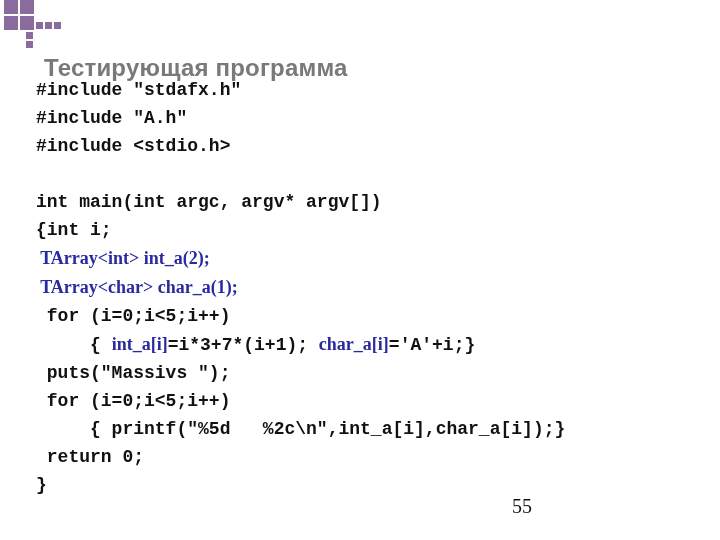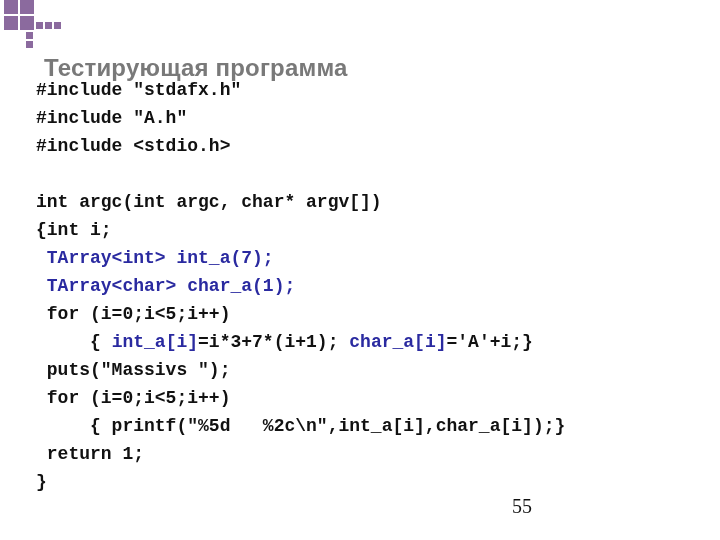--- a/index.html
+++ b/index.html
@@ -35,21 +35,21 @@
     position: absolute;
     top: 76px;
     left: 36px;
     font-family: "Courier New", Courier, monospace;
     font-size: 18px;
     font-weight: bold;
     color: #111;
     line-height: 28px;
     white-space: pre;
   }
-  .code .hl { color: #2a2aa0; }
+  .code .hl { color: #2a2aa0; font-family: Liberation Serif, serif; }
   .pagenum {
     position: absolute;
     bottom: 22px;
     right: 188px;
     font-family: "Times New Roman", Times, serif;
     font-size: 20px;
     color: #111;
     text-align: right;
   }
 </style>
@@ -69,25 +69,25 @@
   <div class="sq" style="left:26px; top:32px; width:7px; height:7px;"></div>
   <div class="sq" style="left:26px; top:41px; width:7px; height:7px;"></div>
 </div>
 
 <div class="title">Тестирующая программа</div>
 
 <div class="code"><span>#include "stdafx.h"</span>
 <span>#include "A.h"</span>
 <span>#include &lt;stdio.h&gt;</span>
 <span></span>
-<span>int argc(int argc, char* argv[])</span>
+<span>int main(int argc, argv* argv[])</span>
 <span>{int i;</span>
-<span class="hl"> TArray&lt;int&gt;</span><span class="hl"> int_a(7);</span>
+<span class="hl"> TArray&lt;int&gt;</span><span class="hl"> int_a(2);</span>
 <span class="hl"> TArray&lt;char&gt;</span><span class="hl"> char_a(1);</span>
 <span> for (i=0;i&lt;5;i++)</span>
 <span>     { </span><span class="hl">int_a[i]</span><span>=i*3+7*(i+1); </span><span class="hl">char_a[i]</span><span>='A'+i;}</span>
 <span> puts("Massivs ");</span>
 <span> for (i=0;i&lt;5;i++)</span>
 <span>     { printf("%5d   %2c\n",int_a[i],char_a[i]);}</span>
-<span> return 1;</span>
+<span> return 0;</span>
 <span>}</span></div>
 
 <div class="pagenum">55</div>
 
 </body></html>

